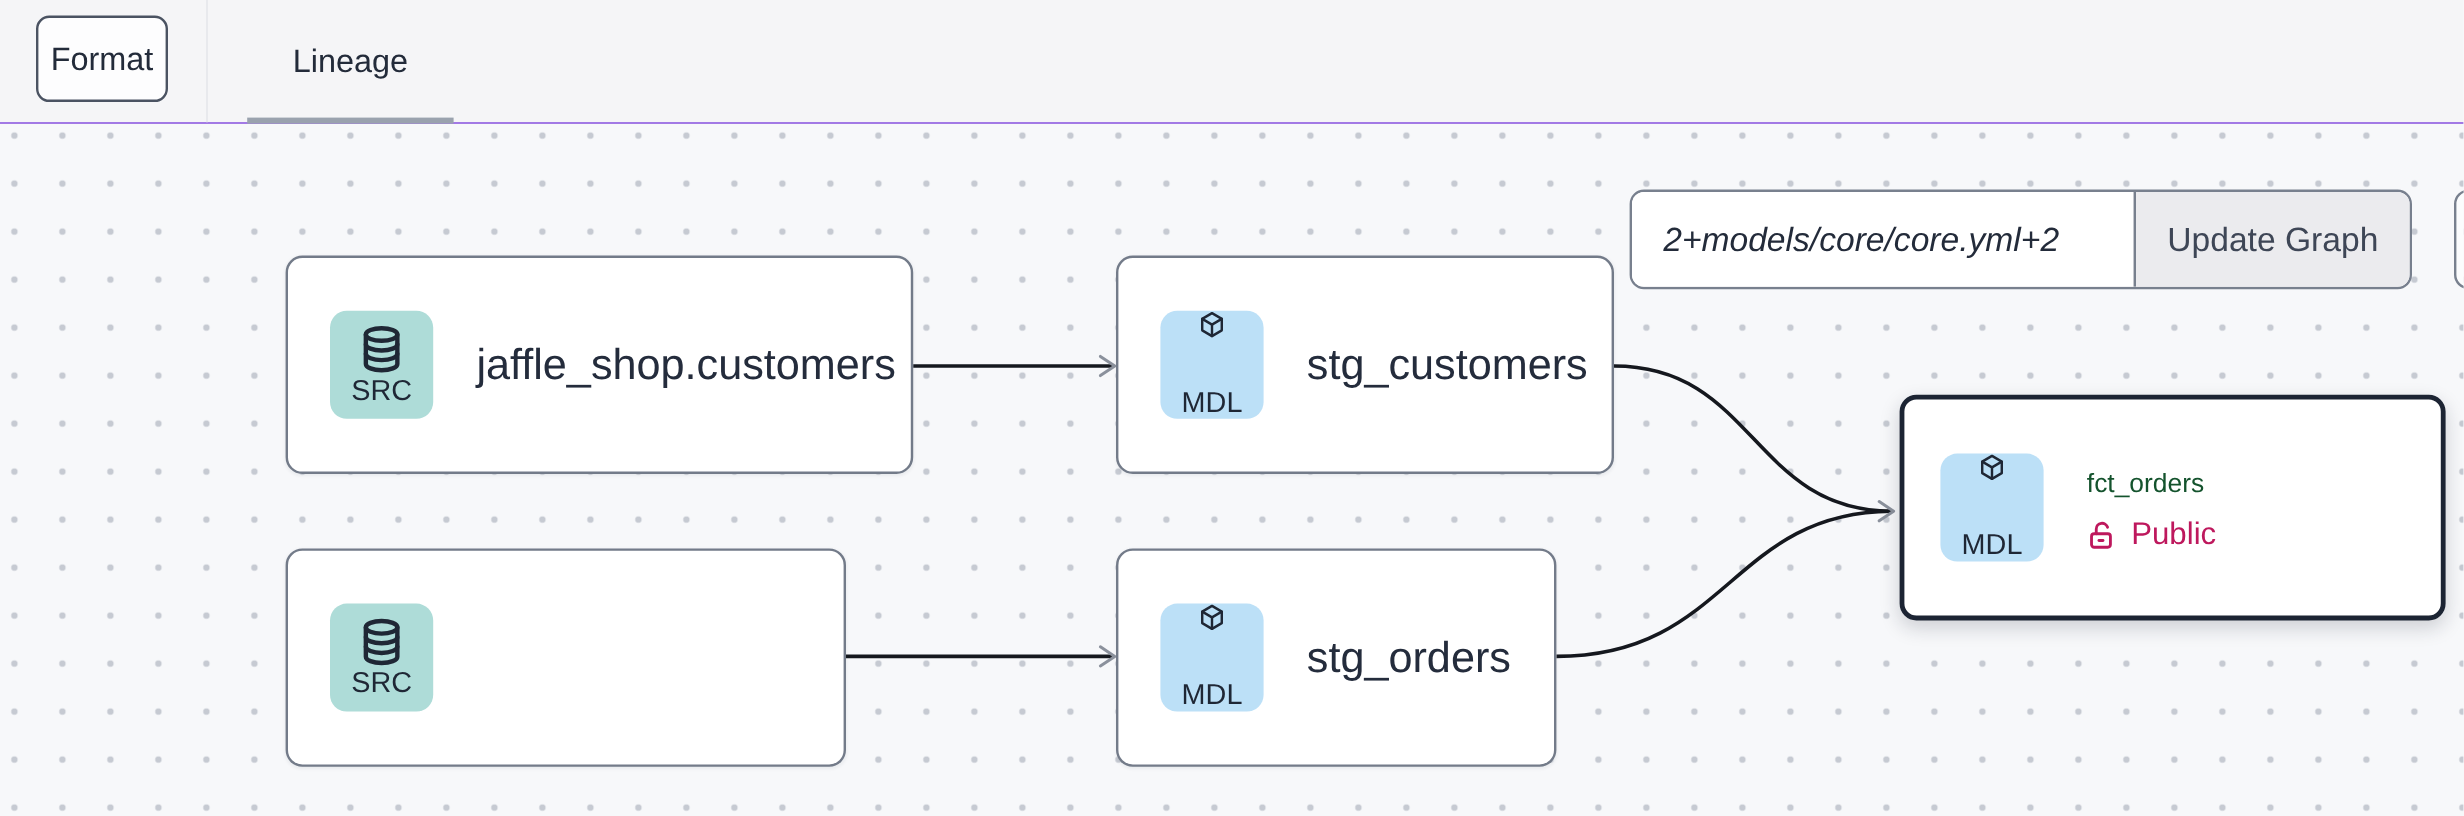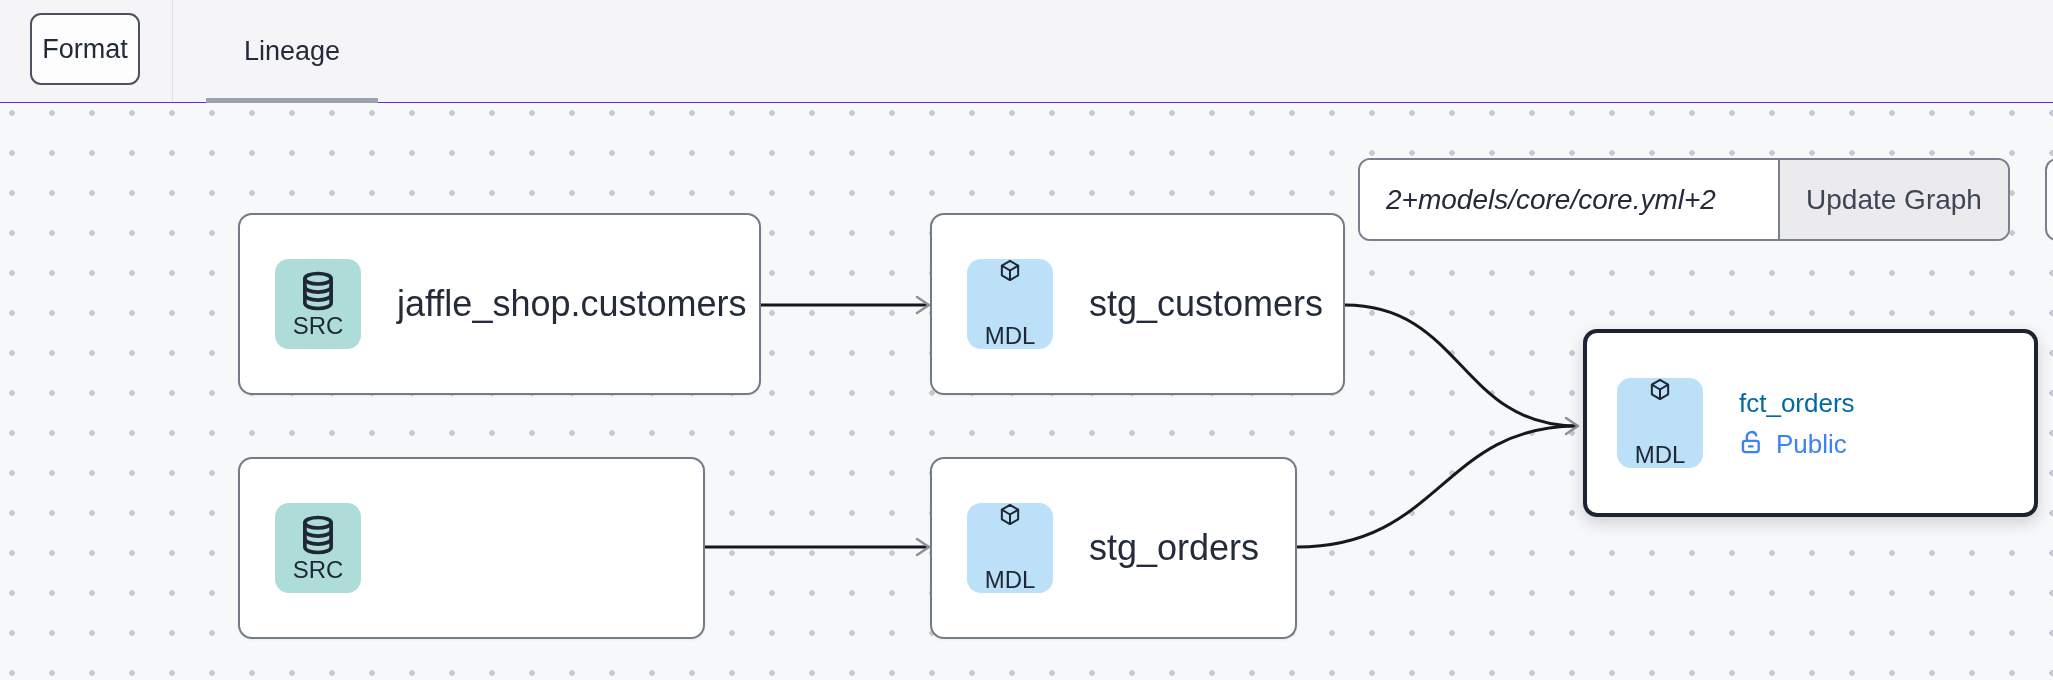--- a/index.html
+++ b/index.html
@@ -61,22 +61,22 @@
     width:86px;height:90px;border-radius:14px;flex:0 0 auto;
     display:flex;flex-direction:column;align-items:center;justify-content:center;
     color:#1f2735;
   }
   .node-badge.src{background:#aedcd8;}
   .node-badge.mdl{background:#bce0f7;gap:40px;}
   .node-badge svg{width:42px;height:42px;display:block;}
   .badge-label{font-size:24px;line-height:26px;margin-top:1px;color:#1f2735;}
   .node-label{font-size:36px;color:#242c3c;margin-left:36px;white-space:nowrap;}
   .node-body{margin-left:36px;display:flex;flex-direction:column;}
-  .node-title{font-size:26px;color:#0369a1;line-height:34px;}
-  .node-meta{display:flex;align-items:flex-start;margin-top:9px;color:#3b82f6;}
+  .node-title{font-size:22px;color:#14532d;line-height:34px;}
+  .node-meta{display:flex;align-items:flex-end;margin-top:9px;color:#be185d;}
   .node-meta svg{width:27px;height:27px;display:block;margin-right:10px;}
   .meta-label{font-size:26px;}
 
   #node-src-customers{left:238px;top:110px;width:523px;height:182px;}
   #node-stg-customers{left:930px;top:110px;width:415px;height:182px;}
   #node-src-orders   {left:238px;top:354px;width:467px;height:182px;}
   #node-stg-orders   {left:930px;top:354px;width:367px;height:182px;}
   #node-fct-orders   {left:1583px;top:226px;width:455px;height:188px;}
 
   

